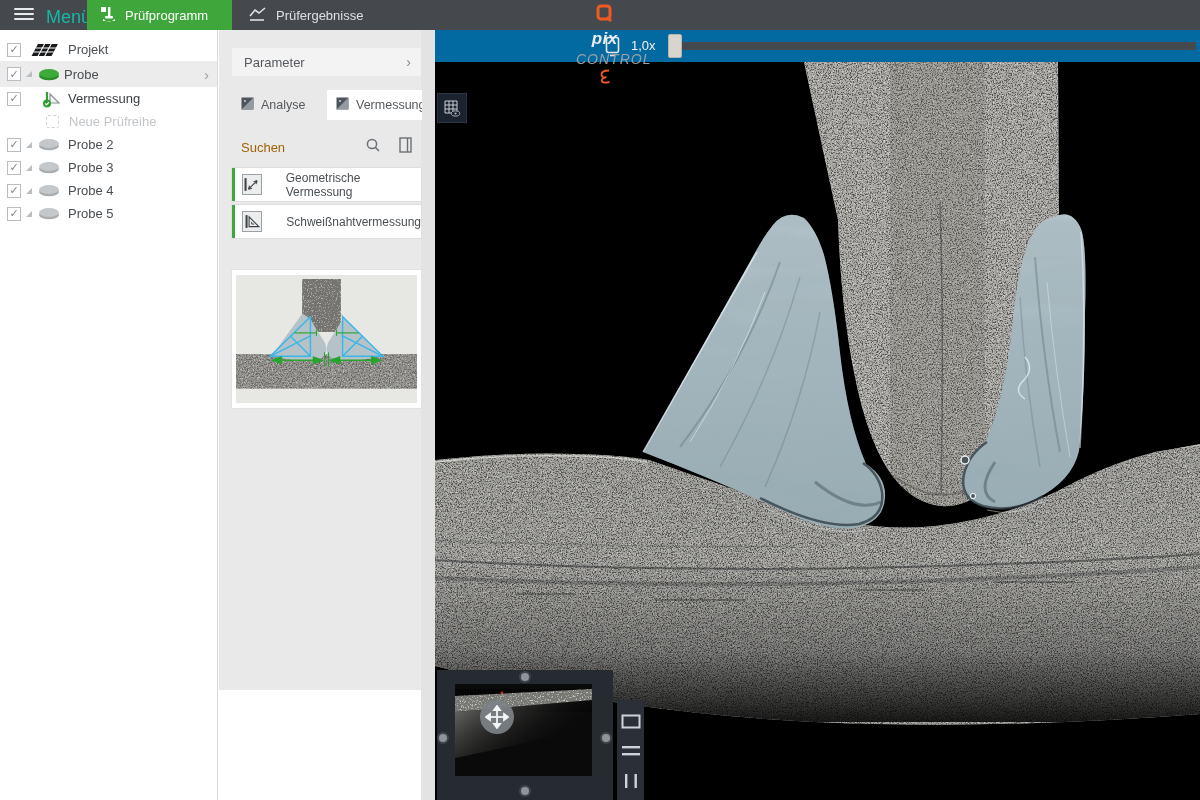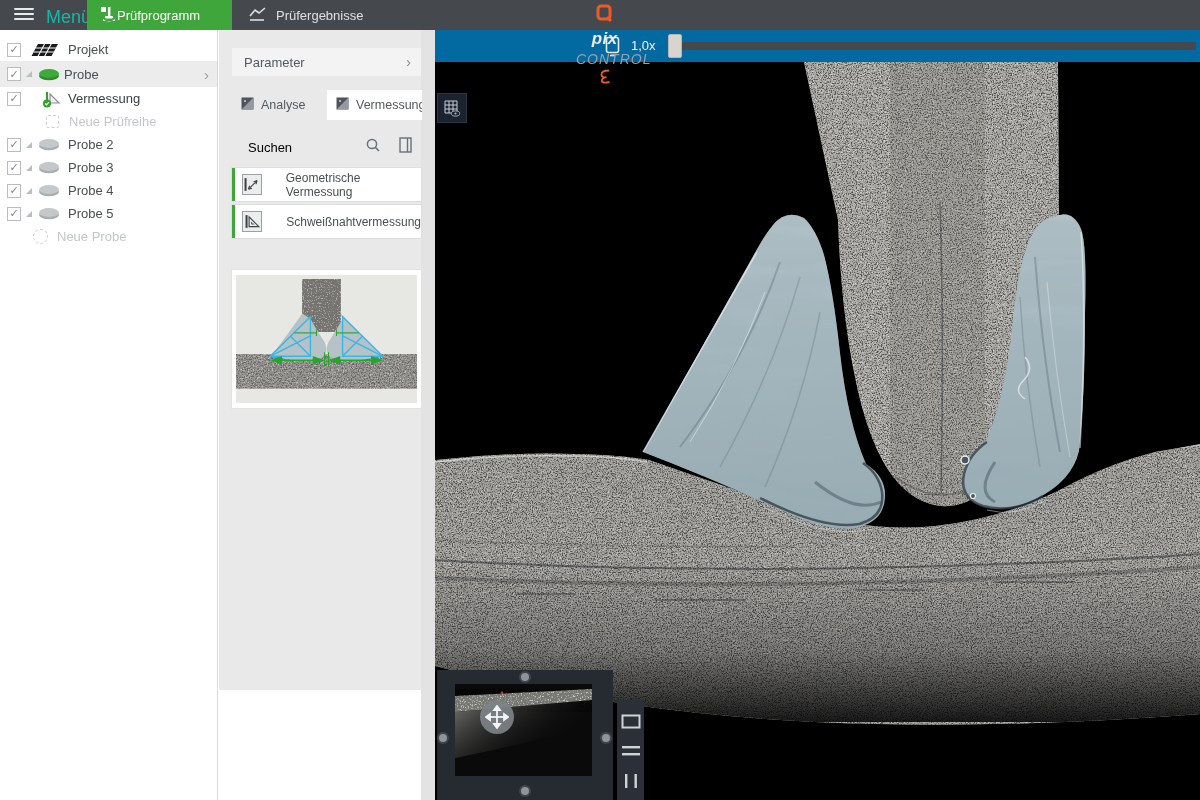--- a/index.html
+++ b/index.html
@@ -6,21 +6,21 @@
   html,body { width:1200px; height:800px; overflow:hidden; background:#000;
     font-family:"Liberation Sans", sans-serif; }
   #app { position:relative; width:1200px; height:800px; background:#fff; }
 
   
   .topbar { position:absolute; left:0; top:0; width:1200px; height:30px; background:#45494e; z-index:30; }
   .hamburger { position:absolute; left:14px; top:8px; width:20px; height:14px; cursor:pointer; }
   .hamburger span { display:block; height:2px; background:#e7e9ea; margin-bottom:3px; border-radius:1px; }
   .menu-label { position:absolute; left:46px; top:7px; color:#14b8a6; font-size:18px;text-align:center; }
   .tab-program { position:absolute; left:87px; top:0; width:145px; height:30px; background:#3fa63b;
-    color:#fff; font-size:13px; display:flex; align-items:center; padding-left:12px; cursor:pointer; }
+    color:#fff; font-size:13px; display:flex; align-items:center; gap:8px; padding-left:12px; cursor:pointer; }
   .tab-results { position:absolute; left:232px; top:0; width:190px; height:30px; color:#dde0e2;
     font-size:13px; display:flex; align-items:center; gap:9px; padding-left:16px; cursor:pointer; }
   .logo { position:absolute; left:558px; top:4px; height:22px; display:flex; align-items:center; gap:2px;flex-direction:column; }
   .logo .pix { color:#e9ebec; font-weight:bold; font-style:italic; font-size:17px; letter-spacing:.5px; }
   .logo .ctrl { color:#9aa0a6; font-style:italic; font-size:14px; letter-spacing:1px; margin-left:18px; }
 
   
   .tree { position:absolute; left:0; top:30px; width:218px; height:770px; background:#fff;
     border-right:1px solid #d9d9d9; padding-top:8px; z-index:10; }
   .trow { position:relative; height:23px; display:flex; align-items:center; font-size:13px; color:#4a4f54; cursor:pointer; }
@@ -38,21 +38,21 @@
   .mid { position:absolute; left:219px; top:30px; width:216px; height:660px; background:#e9e9e9; z-index:10; }
   .mid .gutter { position:absolute; right:0; top:0; width:14px; height:770px; background:#e3e3e3; }
   .param { position:absolute; left:13px; top:18px; width:189px; height:28px; background:#f3f3f3;
     display:flex; align-items:center; font-size:13px; color:#55595e; padding-left:12px; cursor:pointer; }
   .param .chev2 { position:absolute; right:10px; color:#85898e; font-size:14px; }
   .tabs { position:absolute; left:13px; top:60px; width:190px; height:30px; display:flex; }
   .ptab { flex:1; display:flex; align-items:center; gap:7px; padding-left:9px; font-size:12.5px;
     color:#55595e; cursor:pointer; overflow:hidden; white-space:nowrap; }
   .ptab.on { background:#fff; }
   .search { position:absolute; left:13px; top:102px; width:189px; height:30px; display:flex; align-items:center; cursor:text; }
-  .search .lbl { font-size:13px; color:#000000; margin-left:16px; flex:1; }
+  .search .lbl { font-size:13px; color:#a16207; margin-left:9px; flex:1; }
   .tools { position:absolute; left:13px; top:138px; width:189px; }
   .tool { position:relative; height:33px; background:#fff; border-left:3px solid #3fa63b; margin-bottom:4px;
     display:flex; align-items:center; gap:24px; padding-left:7px; cursor:pointer; box-shadow:0 0 0 1px #dedede; }
   .tool .ibox { width:21px; height:21px; background:#eceded; border:1px solid #9aa0a5; display:flex;
     align-items:center; justify-content:center; }
   .tool .tlabel { font-size:12px; color:#4a4f54; }
   .thumb { position:absolute; left:13px; top:240px; width:189px; height:138px; background:#fff;
     padding:5px 4px; cursor:pointer; box-shadow:0 0 0 1px #e2e2e2; }
   .thumb svg { width:181px; height:128px; display:block; }
 
@@ -251,24 +251,20 @@
       <span class="expander"></span>
       <span class="ticon" style="margin-left:6px">
         <svg width="22" height="13" viewBox="0 0 22 13">
             <ellipse cx="11" cy="8" rx="10" ry="4.2" fill="#aaaeb1"></ellipse>
             <ellipse cx="11" cy="5.5" rx="10" ry="4.4" fill="#c4c8ca"></ellipse>
           </svg>
       </span>
       <span style="margin-left:8px">Probe 5</span>
     </div>
 
-    <div class="trow muted">
-      <span class="dash-ci" style="margin-left:33px"></span>
-      <span style="margin-left:9px">Neue Probe</span>
-    </div>
   </div>
 
   <div class="mid">
     <div class="gutter"></div>
 
     <div class="param">
       <span>Parameter</span>
       <span class="chev2">›</span>
     </div>
 

